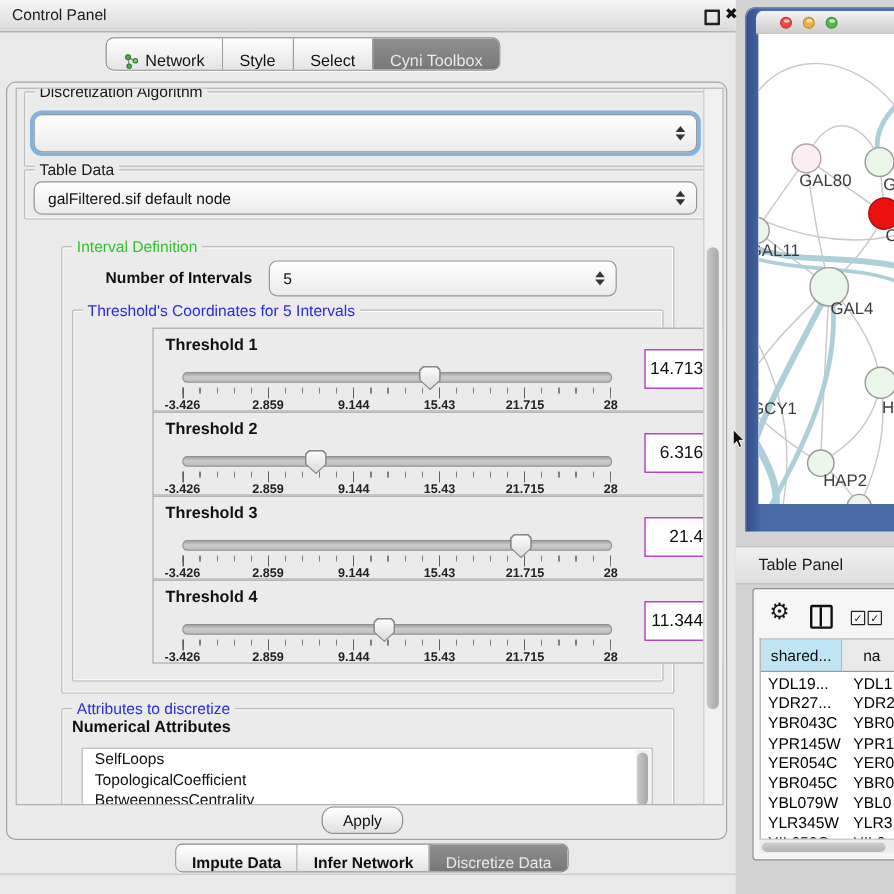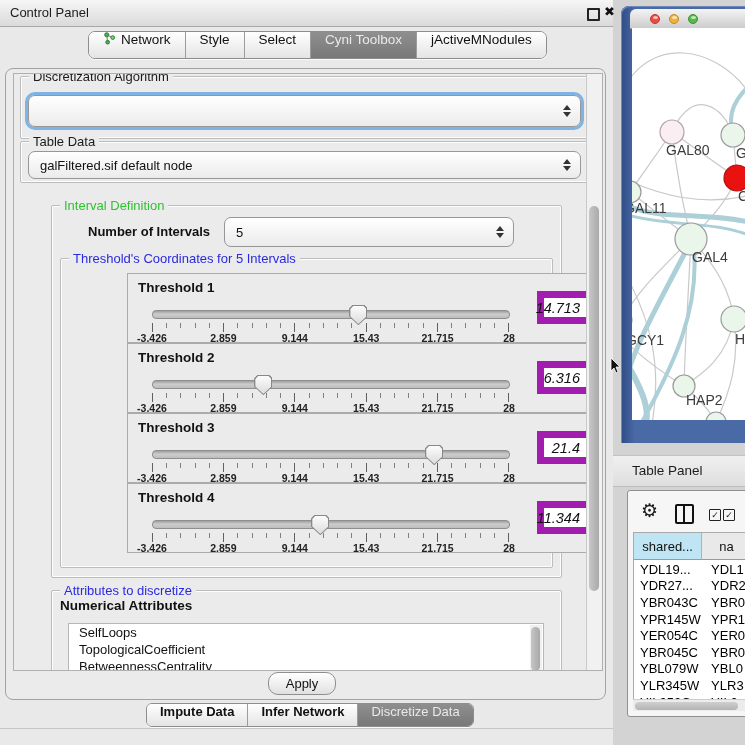--- a/index.html
+++ b/index.html
@@ -12,21 +12,21 @@
   #control-panel{left:0;top:0;width:613px;height:745px;background:#e9e9e9;}
   #cp-titlebar{left:0;top:0;width:613px;height:26px;
     background:linear-gradient(#f6f6f6,#dadada);border-bottom:1px solid #a8a8a8;}
   #cp-title{left:10px;top:5px;font-size:13px;color:#1c1c1c;}
   .float-icon{left:587px;top:8px;width:9px;height:9px;border:2px solid #222;border-radius:1px;}
   .close-icon{left:604px;top:4px;font-size:13px;font-weight:bold;color:#111;}
 
   
   .seg{position:absolute;display:flex;border:1px solid #8d8d8d;border-radius:7px;overflow:hidden;
     background:#fff;box-shadow:0 1px 0 rgba(255,255,255,.7);}
-  .seg .tab{display:flex;align-items:flex-start;justify-content:center;gap:5px;
+  .seg .tab{display:flex;align-items:flex-end;justify-content:center;gap:5px;
     background:linear-gradient(#ffffff,#e4e4e4);border-right:1px solid #9c9c9c;
     color:#111;white-space:nowrap;cursor:default;}
   .seg .tab:last-child{border-right:none;}
   .seg .tab.selected{background:linear-gradient(#8f8f8f,#787878);color:#e9e9e9;}
   #top-tabs{left:88px;top:31px;height:26px;}
   #top-tabs .tab{padding:0 14px;font-size:13.5px;}
   #bottom-tabs{left:146px;top:703px;height:22px;border-radius:6px;}
   #bottom-tabs .tab{padding:0 13px;font-size:13px;font-weight:bold;}
   #bottom-tabs .tab.selected{font-weight:normal;}
 
@@ -82,22 +82,22 @@
   .th-thumb .in{position:absolute;inset:1px;background:linear-gradient(#fcfcfc,#dcdcdc);
     clip-path:polygon(18% 0,82% 0,100% 16%,100% 58%,50% 100%,0 58%,0 16%);}
   .th-ruler{position:absolute;left:24px;top:49px;width:357px;height:9px;}
   .th-ruler .minor{position:absolute;left:0;top:0;width:100%;height:5px;
     background:repeating-linear-gradient(90deg,#808080 0,#808080 1px,transparent 1px,transparent 14.24px);}
   .th-ruler .major{position:absolute;left:0;top:0;width:100%;height:9px;
     background:repeating-linear-gradient(90deg,#606060 0,#606060 1px,transparent 1px,transparent 71.2px);}
   .th-scale{position:absolute;left:24px;top:58px;width:357px;height:12px;}
   .th-scale span{position:absolute;transform:translateX(-50%);font-size:10.5px;font-weight:bold;color:#222;}
   .th-value{position:absolute;left:409px;top:17px;width:56px;height:33px;background:#fff;
-    border:7px solid #a21caf;font-size:14.5px;display:flex;align-items:center;
-    justify-content:flex-end;padding-right:6px;box-sizing:border-box;font-style:italic;}
+    border:1px solid #a21caf;font-size:14.5px;display:flex;align-items:center;
+    justify-content:flex-end;padding-right:6px;box-sizing:border-box;}
 
   
   #attr-list{position:absolute;left:16px;top:32px;width:474px;height:64px;background:#fff;
     border:1px solid #b7b7b7;overflow:hidden;}
   #attr-list .item{padding:1px 0 1px 10px;font-size:13px;height:15px;}
   #attr-vscroll{position:absolute;right:1px;top:1px;width:12px;height:62px;background:#f0f0f0;}
   #attr-vscroll .thumb{position:absolute;left:1px;top:2px;width:9px;height:44px;border-radius:5px;
     background:linear-gradient(90deg,#c6c6c6,#a8a8a8);}
 
   #apply-btn{left:268px;top:672px;width:66px;height:21px;border:1px solid #8f8f8f;border-radius:10px;
@@ -172,23 +172,20 @@
         <span>Network</span>
       </div>
       <div class="tab">
           <span>Style</span>
         </div>
       <div class="tab">
           <span>Select</span>
         </div>
       <div class="tab selected">
           <span>Cyni Toolbox</span>
-        </div>
-      <div class="tab">
-          <span>jActiveMNodules</span>
         </div>
     </div>
 
     <div class="abs" id="main-panel"></div>
 
     <div class="abs" id="scrollpane">
 
       <div class="group" style="left:6px;top:2px;width:568px;height:61px;">
         <span class="group-title t-black">Discretization Algorithm</span>
         <div class="combo focus-ring" style="left:7px;top:18px;width:551px;height:30px;">

